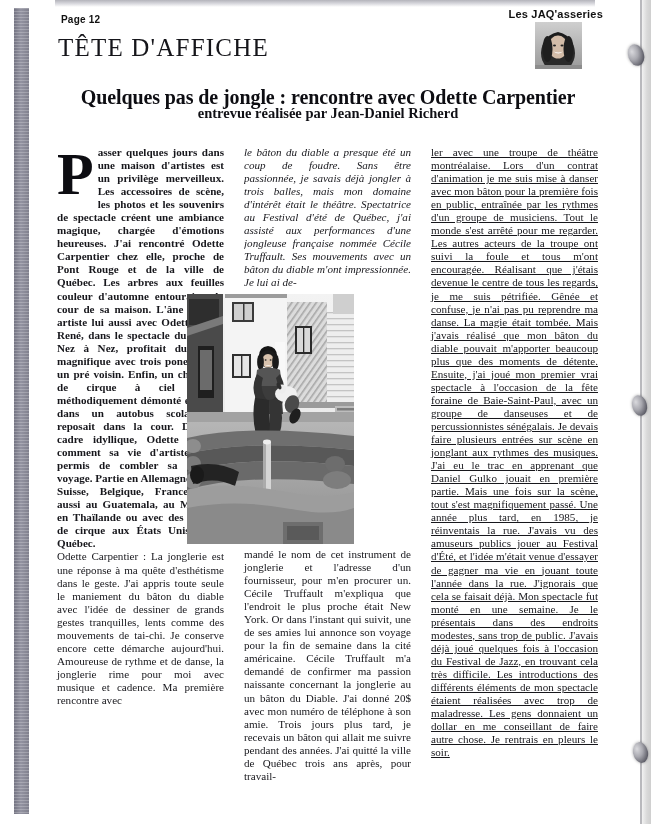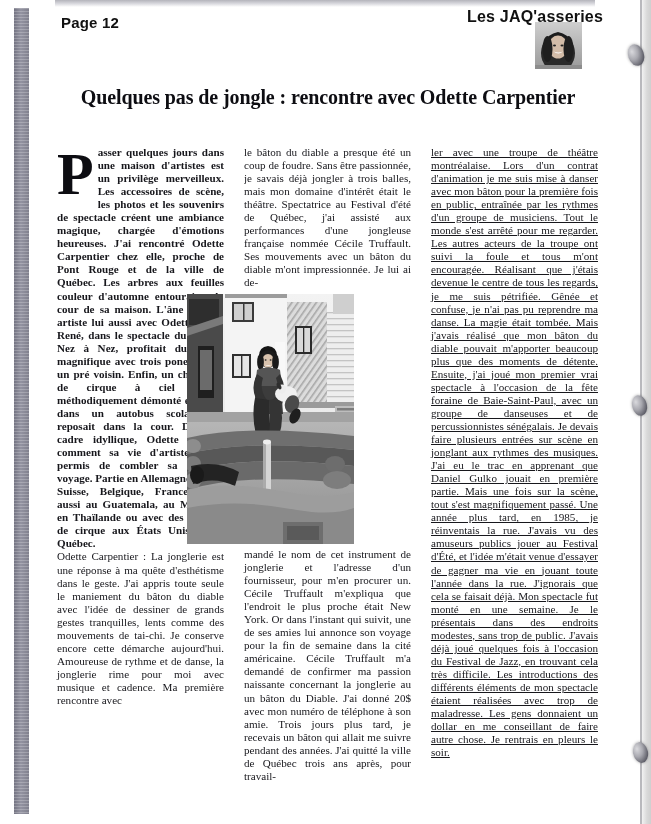--- a/index.html
+++ b/index.html
@@ -70,31 +70,31 @@
     opacity: 0.75;
   }
 
   
   .page-number {
     position: absolute;
     left: 61px;
     top: 14px;
     font-family: "Liberation Sans", sans-serif;
     font-weight: bold;
-    font-size: 15px;
+    font-size: 10px;
     color: #111;
     letter-spacing: 0.2px;
   }
   .masthead {
     position: absolute;
     right: 48px;
     top: 8px;
     font-family: "Liberation Sans", sans-serif;
     font-weight: bold;
-    font-size: 16px;
+    font-size: 11px;
     color: #111;
     letter-spacing: 0.2px;
   }
   .portrait {
     position: absolute;
     right: 69px;
     top: 22px;
     width: 47px;
     height: 47px;
     background: #6f6f6f;
@@ -201,21 +201,21 @@
   }
   .photo-inner {
     position: relative;
     width: 167px;
     height: 250px;
     background: #cfcfcf;
     overflow: hidden;
   }
   .photo-inner svg { display: block; }
 
-  .col2-top { height: 146px; overflow: hidden; }
+  .col2-top { height: 146px; overflow: hidden; font-style: italic; }
   .col2-spacer { height: 256px; }
 </style>
 </head>
 <body>
 
 <div class="page">
 
   <div class="scan-top-smudge"></div>
   <div class="scan-left-strip"></div>
   <div class="scan-right-rule"></div>
@@ -242,22 +242,24 @@
       <path d="M12 20 Q23 6 34 20 Q34 12 23 10 Q12 12 12 20 Z" fill="#1c1c1c"></path>
       <ellipse cx="12.5" cy="27" rx="5" ry="13" fill="#1f1f1f"></ellipse>
       <ellipse cx="33.5" cy="27" rx="5" ry="13" fill="#1f1f1f"></ellipse>
       <ellipse cx="19.5" cy="23.5" rx="1.5" ry="1.1" fill="#222"></ellipse>
       <ellipse cx="27" cy="23.5" rx="1.5" ry="1.1" fill="#222"></ellipse>
       <path d="M18.5 29.5 Q23.2 33.5 28 29.5 Q23.2 31.5 18.5 29.5 Z" fill="#ffffff"></path>
       <rect x="0" y="43" width="47" height="4" fill="#8d8d8d"></rect>
     </svg>
   </div>
 
+  <div class="section-title">TÊTE D'AFFICHE</div>
 
   <div class="headline">Quelques pas de jongle : rencontre avec Odette Carpentier</div>
+  <div class="subhead">entrevue réalisée par Jean-Daniel Richerd</div>
 
   <div class="cols">
 
     <div class="col col1">
       <p class="bold-body"><span class="dropcap">P</span><span>asser quelques jours dans une maison d'artistes est un privilège merveilleux. Les accessoires de scène, les photos et les souvenirs de spectacle créent une ambiance magique, chargée d'émotions heureuses. J'ai rencontré Odette Carpentier chez elle, proche de Pont Rouge et de la ville de Québec. Les arbres aux feuilles couleur d'automne entouraient la cour de sa maison. L'âne Pépino, artiste lui aussi avec Odette et M. René, dans le spectacle du Cirque Nez à Nez, profitait du temps magnifique avec trois poneys dans un pré voisin. Enfin, un chapiteau de cirque à ciel ouvert méthodiquement démonté et rangé dans un autobus scolaire se reposait dans la cour. Dans ce cadre idyllique, Odette raconte comment sa vie d'artiste lui a permis de combler sa soif de voyage. Partie en Allemagne, Italie, Suisse, Belgique, France, mais aussi au Guatemala, au Mexique, en Thaïlande ou avec des troupes de cirque aux États Unis et au Québec.</span></p>
 
 
       <p><span class="qa-answer-name">Odette Carpentier</span><span> : La jonglerie est une réponse à ma quête d'esthétisme dans le geste. J'ai appris toute seule le maniement du bâton du diable avec l'idée de dessiner de grands gestes tranquilles, lents comme des mouvements de tai-chi. Je conserve encore cette démarche aujourd'hui. Amoureuse de rythme et de danse, la jonglerie rime pour moi avec musique et cadence. Ma première rencontre avec</span></p>
     </div>
 

